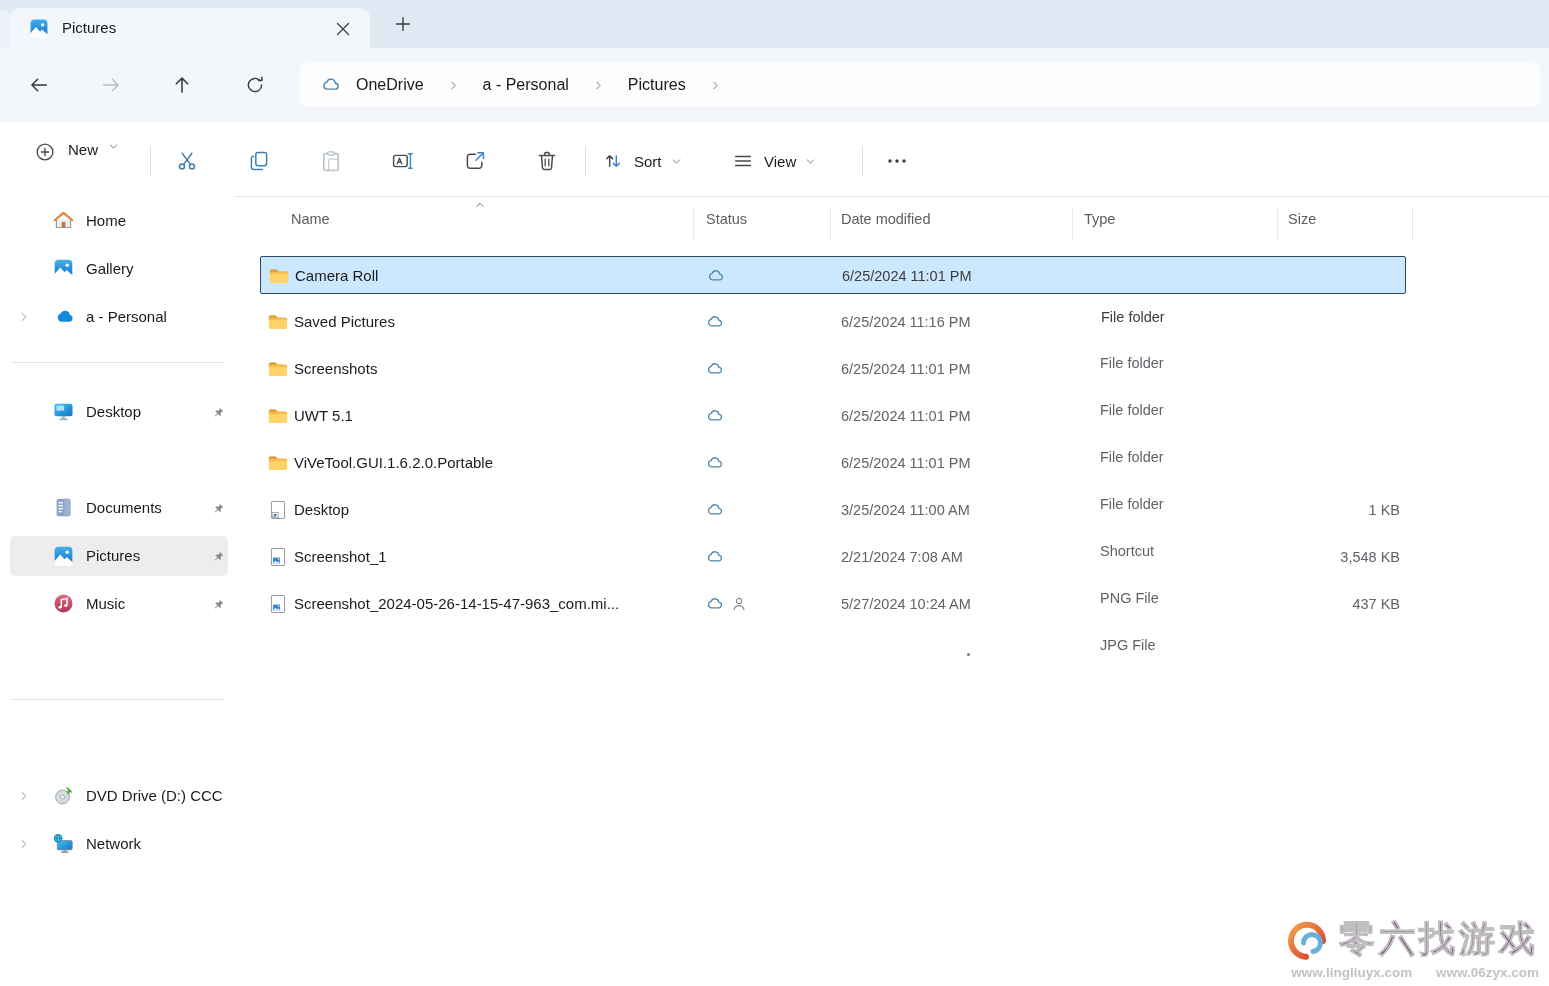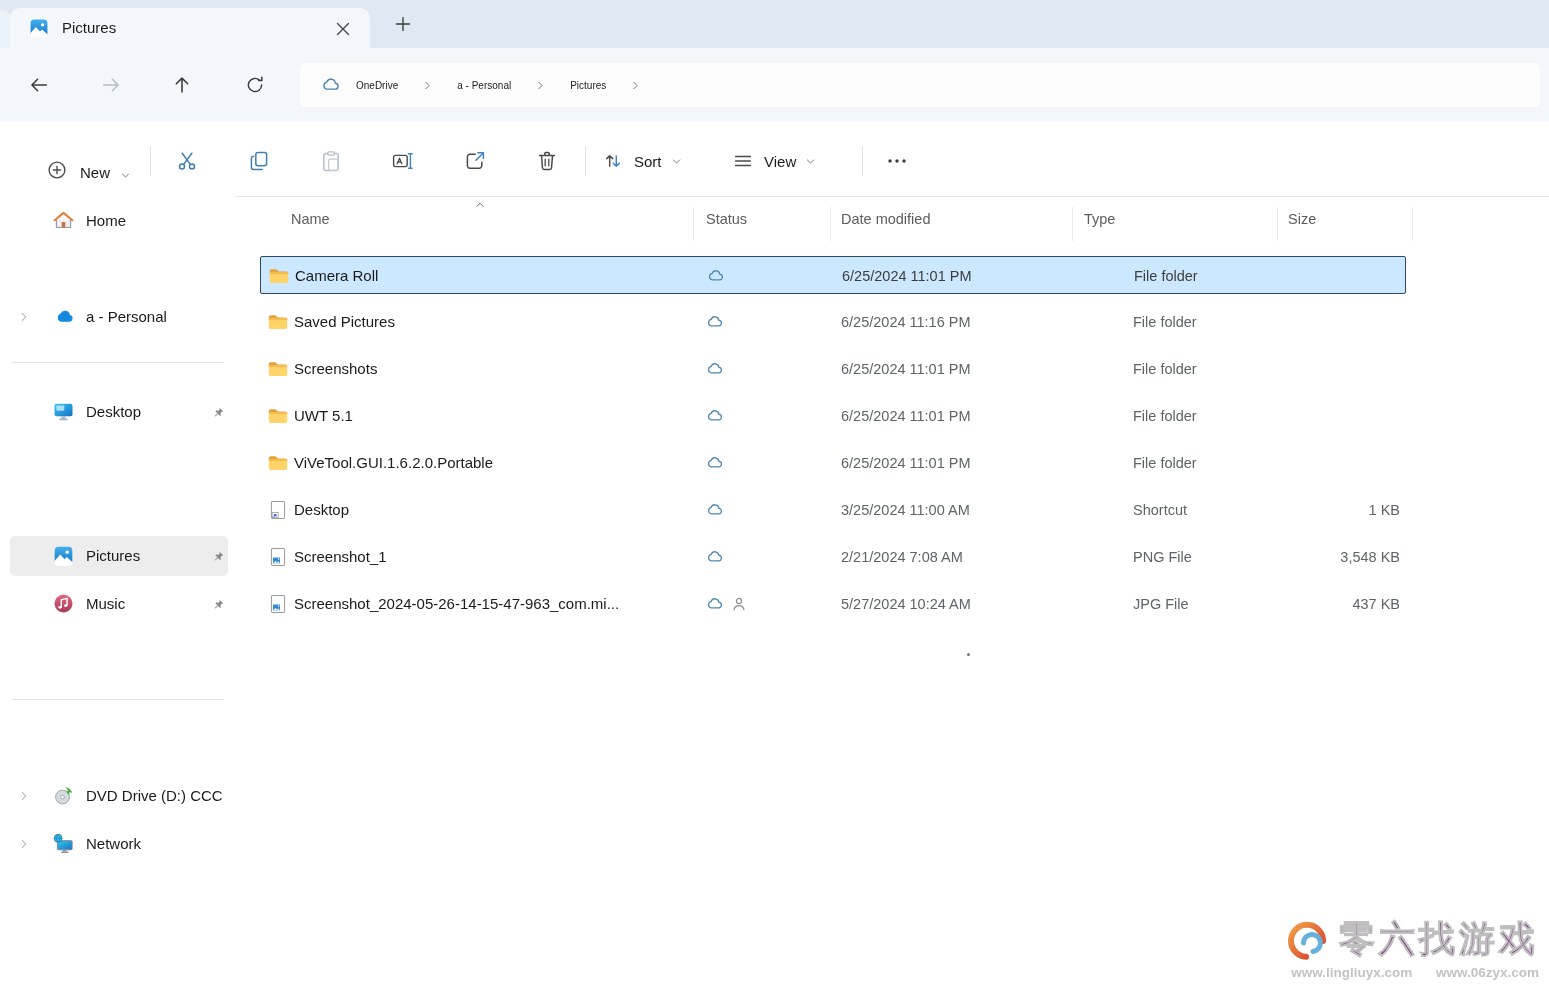--- a/index.html
+++ b/index.html
@@ -19,26 +19,26 @@
   .newtab { position:absolute; left:392px; top:13px; width:22px; height:22px; color:#3a3a3a; }
 
   
   .navbar { position:absolute; left:0; top:48px; width:1549px; height:74px; background:#f3f6fb; }
   .navbtn { position:absolute; top:19px; width:36px; height:36px; display:flex; align-items:center; justify-content:center; color:#3a3a3a; border-radius:5px; }
   .navbtn svg { width:22px; height:22px; }
   .navbtn.disabled { color:#b7bdc6; }
   .nb-back{left:21px;} .nb-fwd{left:93px;} .nb-up{left:164px;} .nb-refresh{left:237px;}
   .addressbar { position:absolute; left:300px; top:15px; width:1240px; height:44px; background:#fdfdfe; border-radius:6px; display:flex; align-items:center; }
   .ab-cloud { width:22px; height:22px; margin-left:20px; }
-  .crumb { font-size:10px; margin-left:14px; white-space:nowrap; }
+  .crumb { font-size:16px; margin-left:14px; white-space:nowrap; }
   .crumb-chev { width:11px; height:11px; color:#5a5a5a; margin-left:24px; margin-right:10px; }
 
   
   .toolbar { position:absolute; left:0; top:122px; width:1549px; height:75px; background:#fff; border-bottom:1px solid #e9e9e9; }
-  .tb-new { position:absolute; left:34px; top:19px; height:40px; display:flex; align-items:flex-end; border-radius:5px; padding:0 12px; }
+  .tb-new { position:absolute; left:22px; top:19px; height:40px; display:flex; align-items:flex-start; border-radius:5px; padding:0 12px; }
   .tb-new svg.pc { width:22px; height:22px; }
   .tb-new .lbl { font-size:15px; margin:0 10px 0 12px; }
   .chev-sm { width:11px; height:11px; color:#5f5f5f; }
   .tsep { position:absolute; top:24px; width:1px; height:30px; background:#dfdfdf; }
   .tbtn { position:absolute; top:19px; width:44px; height:40px; display:flex; align-items:center; justify-content:center; border-radius:5px; }
   .tbtn svg { width:24px; height:24px; }
   .tb-word { position:absolute; top:19px; height:40px; display:flex; align-items:center; border-radius:5px; }
   .tb-word svg.ic { width:22px; height:22px; }
   .tb-word .lbl { font-size:15px; margin:0 9px 0 10px; }
 
@@ -58,21 +58,21 @@
   .colhdr { position:absolute; top:14px; font-size:14.5px; color:#5d5d5d; }
   .caret { position:absolute; left:238px; top:1px; width:14px; height:14px; color:#555; }
   .vline { position:absolute; top:10px; width:1px; height:34px; background:#e9e9e9; }
   .row { position:absolute; left:25px; width:1146px; height:38px; border-radius:2px; }
   .row.sel { background:#cce8ff; border:1px solid #2e4a63; }
   .r-icon { position:absolute; left:7px; top:8px; width:22px; height:22px; }
   .r-name { position:absolute; left:34px; top:10px; font-size:15px; white-space:nowrap; }
   .r-cloud { position:absolute; left:445px; top:9px; width:20px; height:20px; }
   .r-person { position:absolute; left:470px; top:10px; width:18px; height:18px; }
   .r-date, .r-type, .r-size { position:absolute; top:11px; font-size:14.5px; color:#5f6368; white-space:nowrap; }
-  .r-date { left:581px;text-align:center; } .r-type { left:873px; }
+  .r-date { left:581px;text-align:center; } .r-type { left:840px;margin-top:41px; }
   .r-size { right:6px; text-align:right; }
   .row.sel .r-date, .row.sel .r-type, .row.sel .r-size { color:#3d3d3d; }
   .dot { position:absolute; left:732px; top:456px; width:3px; height:3px; background:#787878; border-radius:50%; }
 
   
   .watermark { position:absolute; right:10px; bottom:6px; display:flex; flex-direction:column; align-items:flex-end; }
   .wm-top { display:flex; align-items:center; }
   .wm-logo { width:48px; height:48px; margin-right:8px; }
   .wm-brand { font-size:36px; font-weight:700; color:#701a75; letter-spacing:4px; -webkit-text-stroke:1px #bfbfbf; }
   .wm-urls { font-size:13.5px; font-weight:700; color:#c3c3c3; margin-top:1px; }
@@ -398,34 +398,49 @@
 
 <div class="sidebar" id="sidebar">
   <div class="side-div" style="top:181px"></div>
   <div class="side-div" style="top:518px"></div>
 <div class="side-item" style="top: 20px;">
       <svg viewBox="0 0 24 24" class="s-icon">
         <use href="#sym-home"></use>
       </svg>
       <span class="s-label">Home</span>
     </div>
+    <div class="side-item" style="top: 68px;">
+      <svg viewBox="0 0 24 24" class="s-icon">
+        <use href="#sym-pictures"></use>
+      </svg>
+      <span class="s-label">Gallery</span>
+    </div>
     <div class="side-item" style="top: 116px;">
       <svg viewBox="0 0 24 24" class="s-chev">
         <use href="#sym-chev-right"></use>
       </svg>
       <svg viewBox="0 0 24 24" class="s-icon">
         <use href="#sym-onedrive"></use>
       </svg>
       <span class="s-label">a - Personal</span>
     </div>
     <div class="side-item" style="top: 211px;">
       <svg viewBox="0 0 24 24" class="s-icon">
         <use href="#sym-desktop"></use>
       </svg>
       <span class="s-label">Desktop</span>
+      <svg viewBox="0 0 24 24" class="s-pin">
+        <use href="#sym-pin"></use>
+      </svg>
+    </div>
+    <div class="side-item" style="top: 307px;">
+      <svg viewBox="0 0 24 24" class="s-icon">
+        <use href="#sym-documents"></use>
+      </svg>
+      <span class="s-label">Documents</span>
       <svg viewBox="0 0 24 24" class="s-pin">
         <use href="#sym-pin"></use>
       </svg>
     </div>
     <div class="side-item sel" style="top: 355px;">
       <svg viewBox="0 0 24 24" class="s-icon">
         <use href="#sym-pictures"></use>
       </svg>
       <span class="s-label">Pictures</span>
       <svg viewBox="0 0 24 24" class="s-pin">

